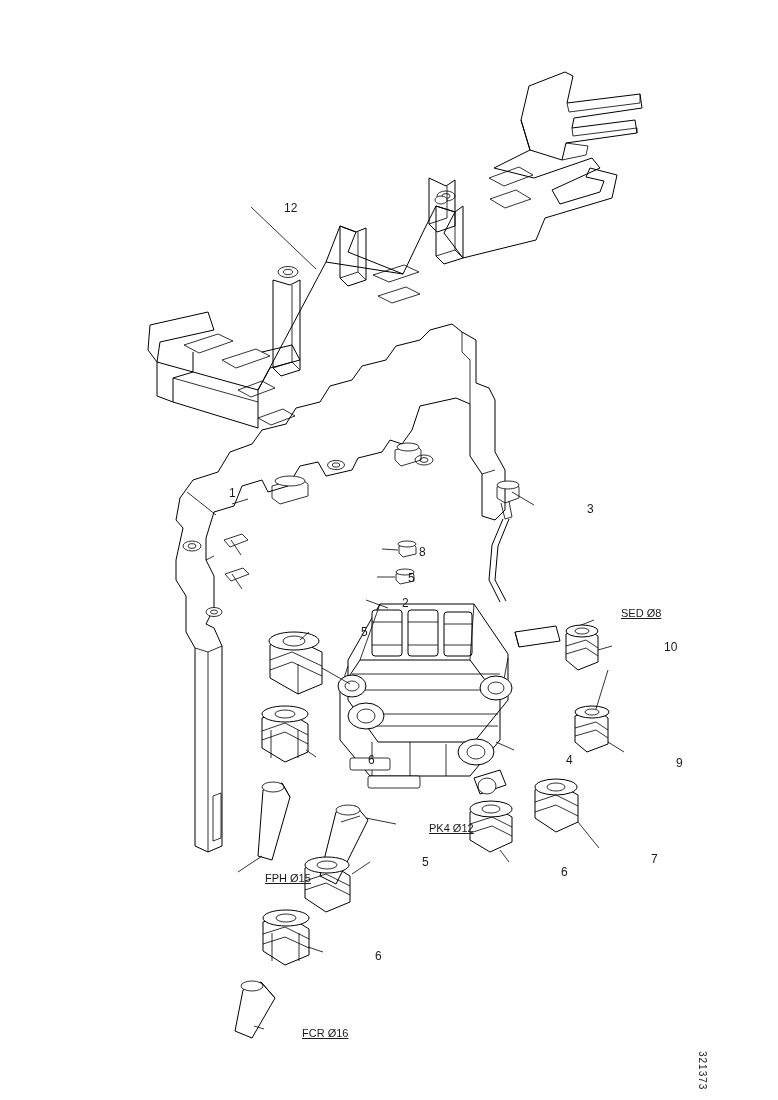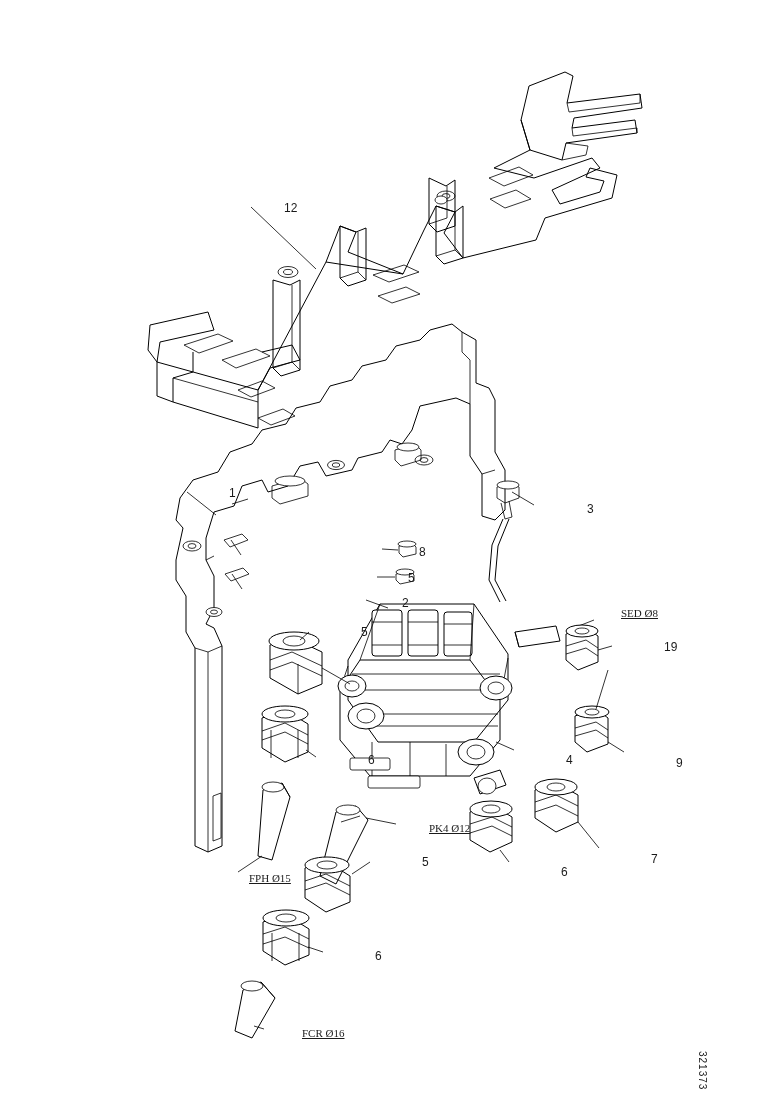--- a/index.html
+++ b/index.html
@@ -35,21 +35,21 @@
   .callout {
     position: absolute;
     font-family: "Liberation Sans", sans-serif;
     font-size: 12px;
     color: #1a1a1a;
     white-space: nowrap;
     line-height: 1;
   }
   .portlabel {
     position: absolute;
-    font-family: Liberation Serif, serif;
+    font-family: Liberation Sans, sans-serif;
     font-size: 11px;
     color: #1a1a1a;
     white-space: nowrap;
     text-decoration: underline;
     line-height: 1;
   }
   .sheetcode {
     position: absolute;
     right: 6px;
     bottom: 10px;
@@ -352,31 +352,31 @@
   </svg>
 
   <div class="labels-layer">
 
     <span class="callout" style="left:236px; top:202px;">12</span>
     <span class="callout" style="left:181px; top:487px;">1</span>
     <span class="callout" style="left:539px; top:503px;">3</span>
     <span class="callout" style="left:371px; top:546px;">8</span>
     <span class="callout" style="left:360px; top:572px;">5</span>
     <span class="callout" style="left:354px; top:597px;">2</span>
-    <span class="callout" style="left:616px; top:641px;">19</span>
+    <span class="callout" style="left:616px; top:641px;">10</span>
     <span class="callout" style="left:313px; top:626px;">5</span>
     <span class="callout" style="left:320px; top:754px;">6</span>
     <span class="callout" style="left:628px; top:757px;">9</span>
     <span class="callout" style="left:518px; top:754px;">4</span>
     <span class="callout" style="left:603px; top:853px;">7</span>
     <span class="callout" style="left:513px; top:866px;">6</span>
     <span class="callout" style="left:374px; top:856px;">5</span>
     <span class="callout" style="left:327px; top:950px;">6</span>
 
     <span class="portlabel" style="left:573px; top:608px;">SED Ø8</span>
     <span class="portlabel" style="left:381px; top:823px;">PK4 Ø12</span>
-    <span class="portlabel" style="left:201px; top:873px;">FPH Ø15</span>
+    <span class="portlabel" style="left:217px; top:873px;">FPH Ø15</span>
     <span class="portlabel" style="left:254px; top:1028px;">FCR Ø16</span>
 
     <span class="sheetcode">321373</span>
   </div>
 
 </div>
 
 </body></html>

